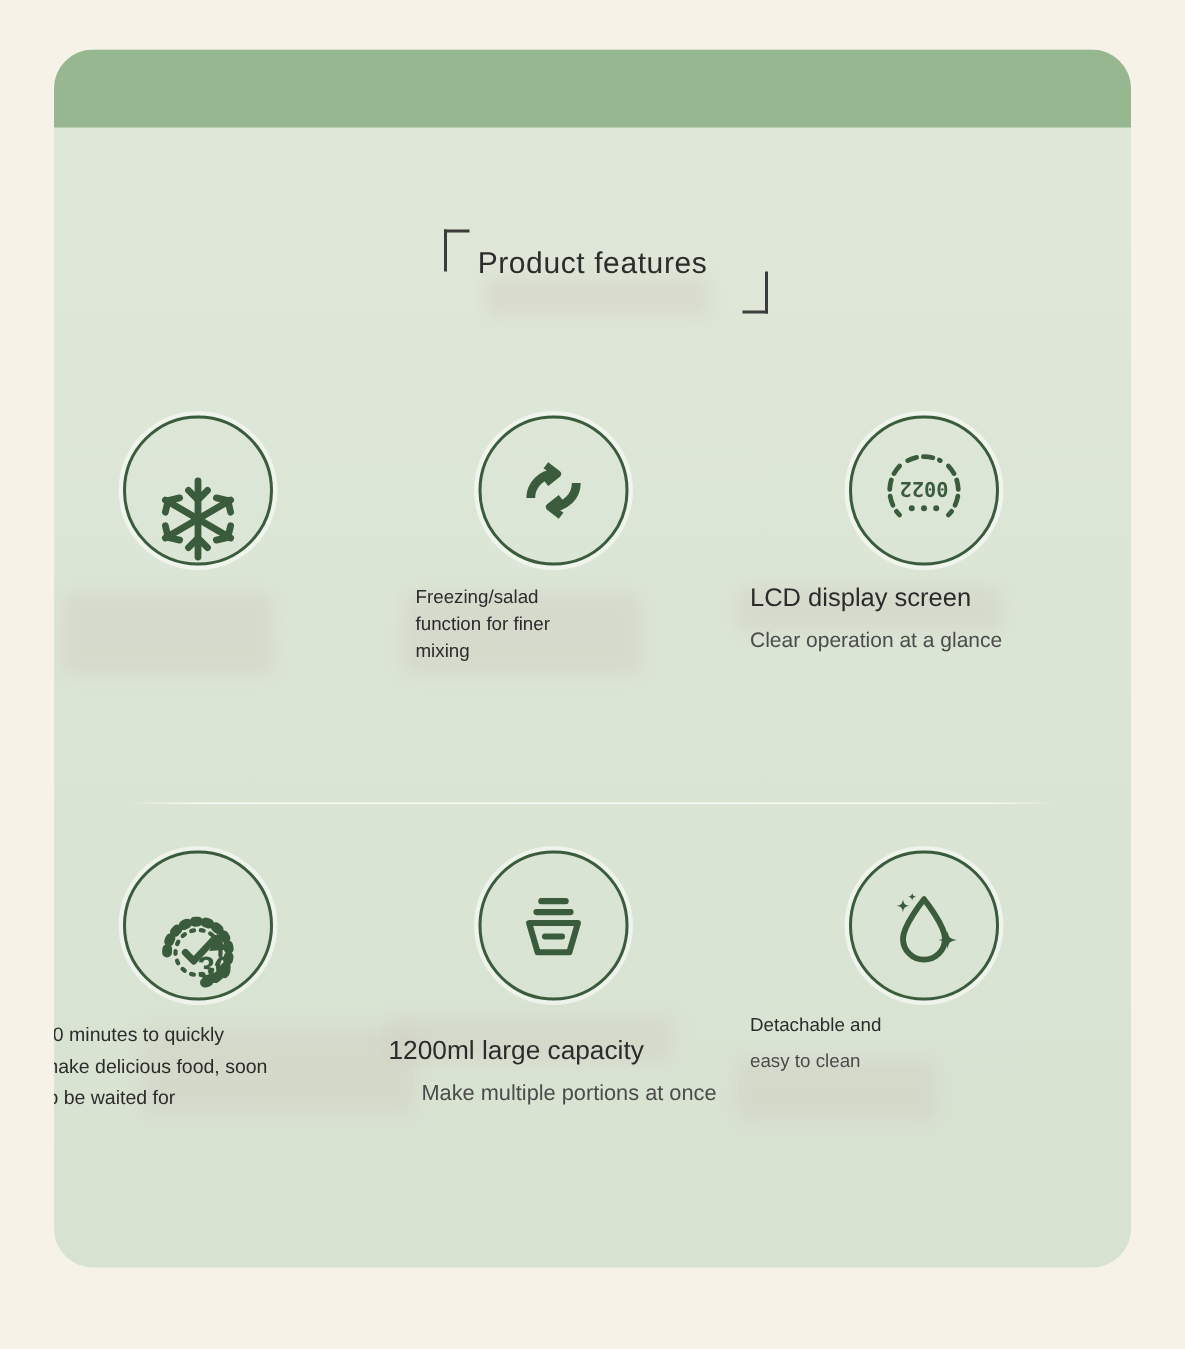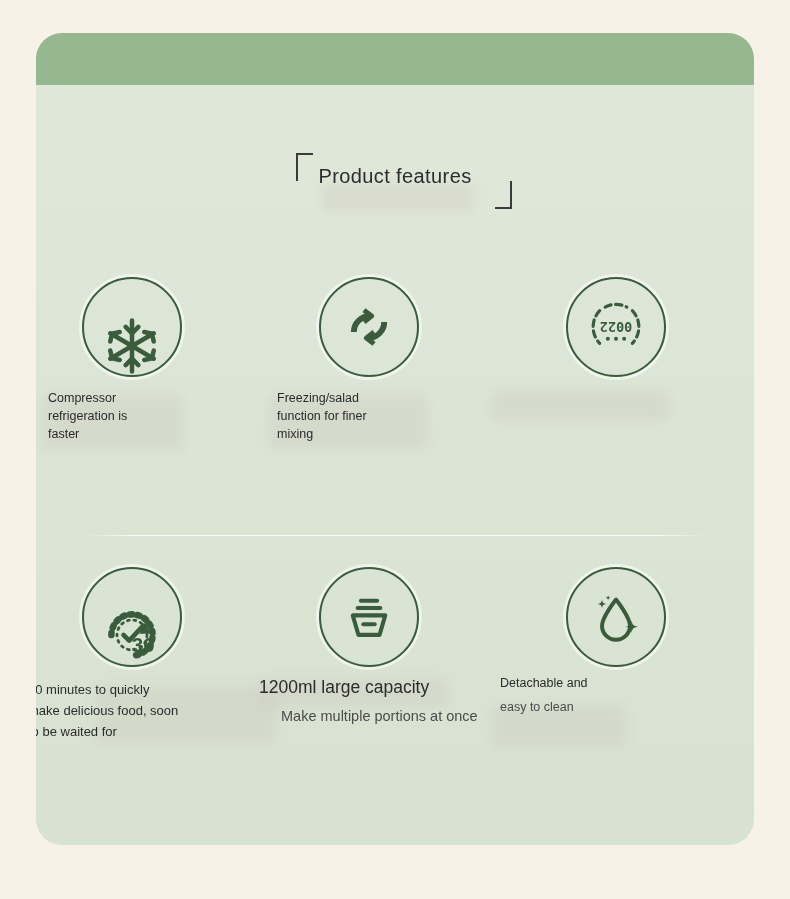--- a/index.html
+++ b/index.html
@@ -208,21 +208,21 @@
   .r1c2 .caption { left: 18px; top: 110px; }
   .r1c2 .caption-main { font-size: 17px; line-height: 24px; }
   .r1c2 .caption-sub { font-size: 14px; line-height: 22px; margin-top: 4px; }
   .r1c2 .blur-patch { left: 10px; top: 114px; width: 176px; height: 30px; }
 
   
   .r2c0 .caption { left: -8px; top: 112px; }
   .r2c0 .caption-main { font-size: 13px; line-height: 21px; }
   .r2c0 .blur-patch { left: 60px; top: 120px; width: 180px; height: 55px; }
 
-  .r2c1 .caption { left: 0px; top: 108px; }
+  .r2c1 .caption { left: 0px; top: 121px; }
   .r2c1 .caption-main { font-size: 17.5px; line-height: 24px; }
   .r2c1 .caption-sub { font-size: 14.5px; line-height: 22px; margin-top: 6px; padding-left: 22px; }
   .r2c1 .blur-patch { left: 0px; top: 112px; width: 188px; height: 28px; }
 
   .r2c2 .caption { left: 18px; top: 104px; }
   .r2c2 .caption-main { font-size: 12.5px; line-height: 24px; }
   .r2c2 .caption-sub { font-size: 12.5px; line-height: 24px; }
   .r2c2 .blur-patch { left: 10px; top: 140px; width: 132px; height: 40px; }
 </style>
 </head>
@@ -257,25 +257,20 @@
               <line x1="56" y1="18" x2="8" y2="46"></line>
               <polyline points="25,11 32,18 39,11"></polyline>
               <polyline points="25,53 32,46 39,53"></polyline>
               <polyline points="8,27 10,18.5 18.5,16.5"></polyline>
               <polyline points="56,37 54,45.5 45.5,47.5"></polyline>
               <polyline points="56,27 54,18.5 45.5,16.5"></polyline>
               <polyline points="8,37 10,45.5 18.5,47.5"></polyline>
             </svg>
           </div>
           <div class="blur-patch"></div>
-          <div class="caption">
-            <div class="caption-main">Compressor</div>
-            <div class="caption-main">refrigeration is</div>
-            <div class="caption-main">faster</div>
-          </div>
         </div>
 
         <div class="cell cell-1 r1c1">
           <div class="icon-circle">
             <svg width="54" height="54" viewBox="0 0 64 64" fill="none" stroke="#3a5c3c" stroke-width="7" stroke-linecap="butt">
               <path d="M14 38 A19 19 0 0 1 33 19"></path>
               <path d="M50 26 A19 19 0 0 1 31 45"></path>
               <path d="M26 12 L35 19 L26 26" stroke-width="6" stroke-linejoin="round" fill="none"></path>
               <path d="M38 52 L29 45 L38 38" stroke-width="6" stroke-linejoin="round" fill="none"></path>
             </svg>
@@ -294,20 +289,24 @@
               <path d="M20 10 A26 26 0 0 1 44 10" stroke-dasharray="7 5"></path>
               <path d="M14 14 A26 26 0 0 0 14 50" stroke-dasharray="7 5"></path>
               <path d="M50 14 A26 26 0 0 1 50 50" stroke-dasharray="7 5"></path>
               <text x="32" y="36" text-anchor="middle" font-family="DejaVu Sans Mono, monospace" font-size="15" font-weight="bold" fill="#3a5c3c" stroke="none" transform="rotate(180 32 31)">0022</text>
               <circle cx="23" cy="45" r="2.2" fill="#3a5c3c" stroke="none"></circle>
               <circle cx="32" cy="45" r="2.2" fill="#3a5c3c" stroke="none"></circle>
               <circle cx="41" cy="45" r="2.2" fill="#3a5c3c" stroke="none"></circle>
             </svg>
           </div>
           <div class="blur-patch"></div>
+          <div class="caption">
+            <div class="caption-main">LCD display screen</div>
+            <div class="caption-sub">Clear operation at a glance</div>
+          </div>
         </div>
 
       </div>
 
       <div class="row row-2">
 
         <div class="cell cell-0 r2c0">
           <div class="icon-circle">
             <svg width="60" height="60" viewBox="0 0 64 64" fill="none" stroke="#3a5c3c" stroke-width="4" stroke-linecap="round" stroke-linejoin="round">
               <path d="M10 32 A22 22 0 1 1 32 54" stroke-dasharray="2.5 5.5" stroke-width="7"></path>

